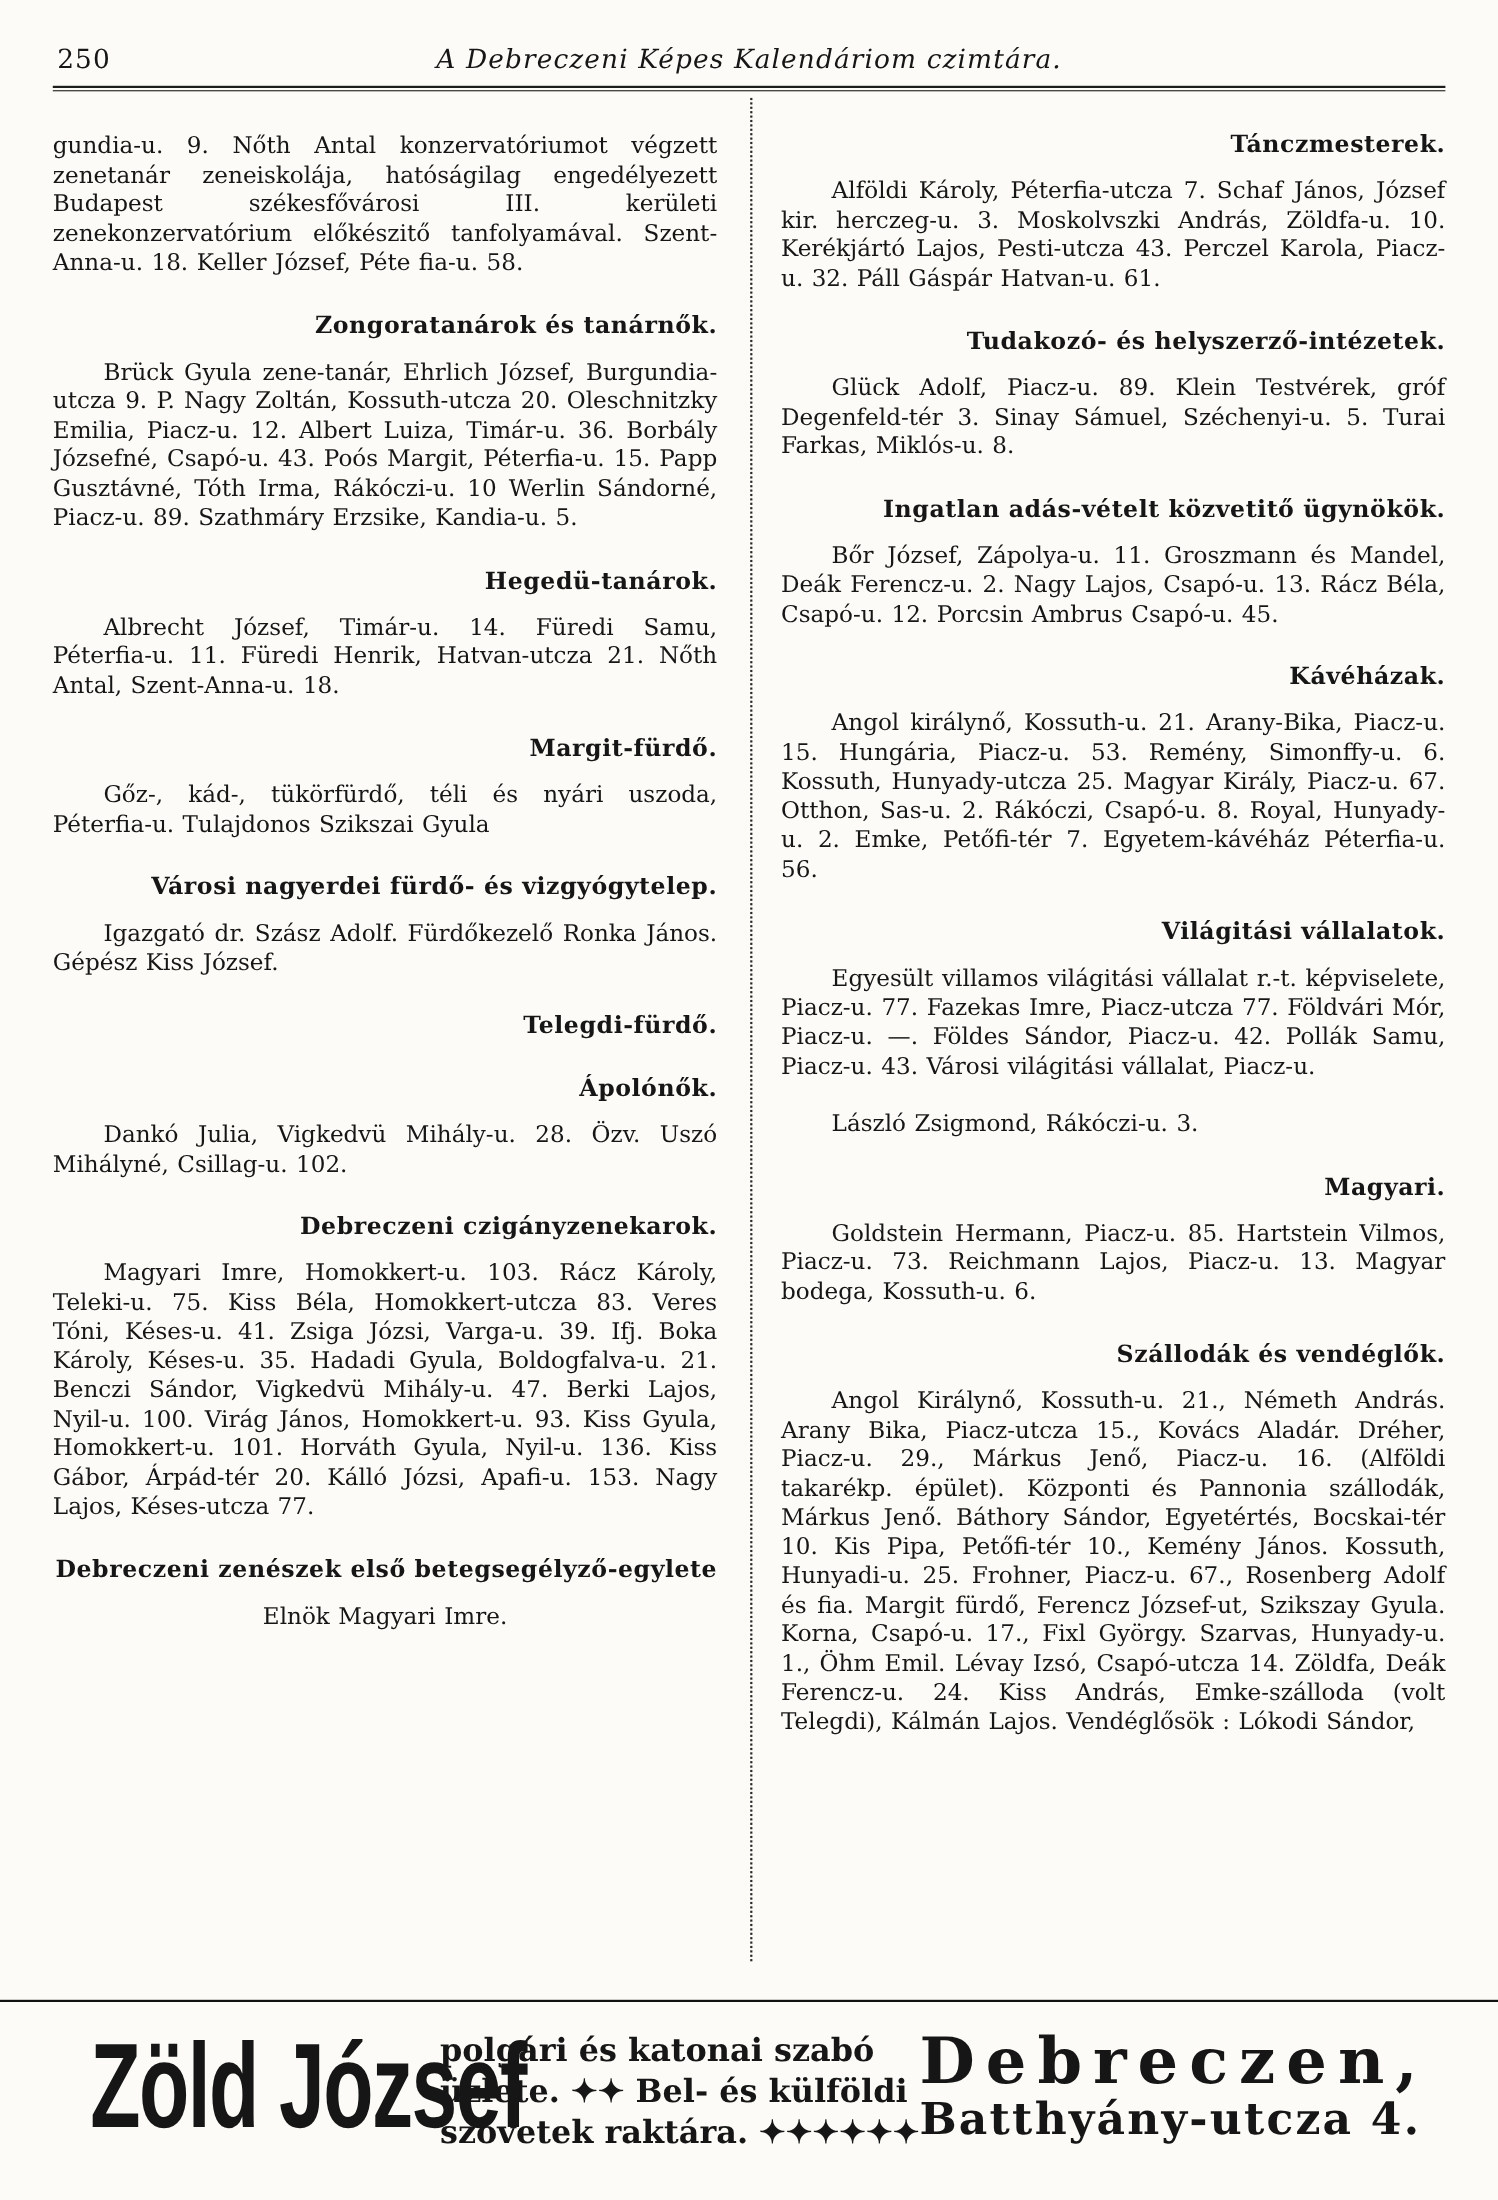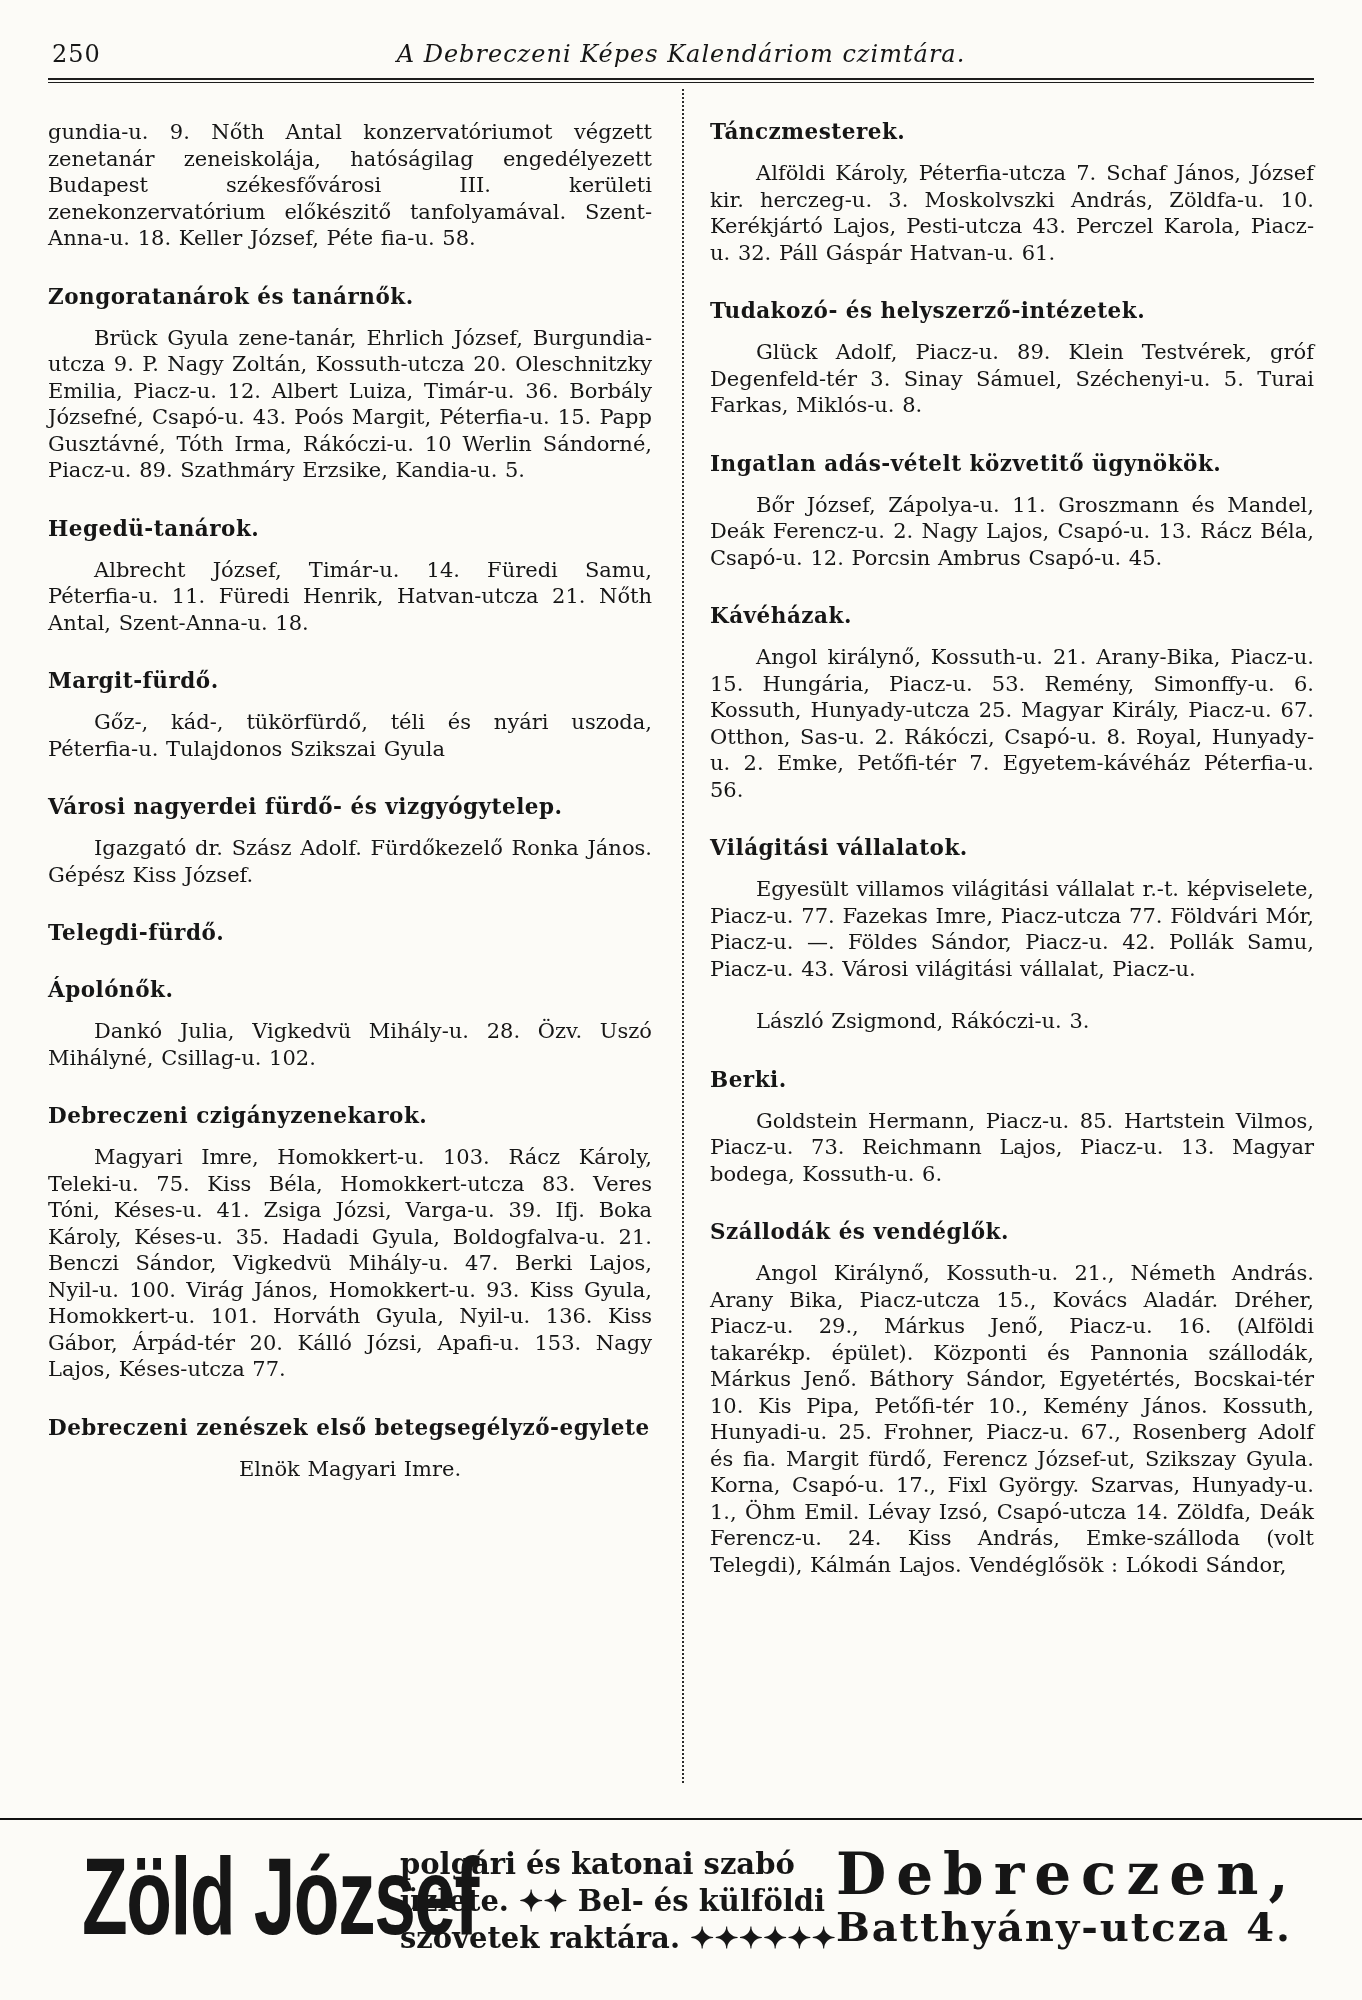--- a/index.html
+++ b/index.html
@@ -41,21 +41,21 @@
   .col{flex:1 1 0;min-width:0;}
   .col-divider{
     width:0;
     border-left:2px dotted #2a2a2a;
     margin:0 26px 0 30px;
   }
   .sec{margin-top:26px;}
   .sec:first-child{margin-top:30px;}
   .sec-heading{
     margin:32px 0 16px 0;
-    text-align:left;
+    text-align:right;
     font-size:21.5px;
     font-weight:bold;
     letter-spacing:.5px;
   }
   .sec:first-child .sec-heading{margin-top:0;}
   .sec-body{
     margin:0;
     font-size:21px;
     line-height:26.5px;
     text-align:justify;
@@ -193,21 +193,21 @@
   <section class="sec">
     <h3 class="sec-heading">Világitási vállalatok.</h3>
     <p class="sec-body">Egyesült villamos világitási vállalat r.-t. képviselete, Piacz-u. 77. Fazekas Imre, Piacz-utcza 77. Földvári Mór, Piacz-u. —. Földes Sándor, Piacz-u. 42. Pollák Samu, Piacz-u. 43. Városi világitási vállalat, Piacz-u.</p>
   </section>
 
   <section class="sec">
     <p class="sec-body">László Zsigmond, Rákóczi-u. 3.</p>
   </section>
 
   <section class="sec">
-    <h3 class="sec-heading">Berki.</h3>
+    <h3 class="sec-heading">Magyari.</h3>
     <p class="sec-body">Goldstein Hermann, Piacz-u. 85. Hartstein Vilmos, Piacz-u. 73. Reichmann Lajos, Piacz-u. 13. Magyar bodega, Kossuth-u. 6.</p>
   </section>
 
   <section class="sec">
     <h3 class="sec-heading">Szállodák és vendéglők.</h3>
     <p class="sec-body">Angol Királynő, Kossuth-u. 21., Németh András. Arany Bika, Piacz-utcza 15., Kovács Aladár. Dréher, Piacz-u. 29., Márkus Jenő, Piacz-u. 16. (Alföldi takarékp. épület). Központi és Pannonia szállodák, Márkus Jenő. Báthory Sándor, Egyetértés, Bocskai-tér 10. Kis Pipa, Petőfi-tér 10., Kemény János. Kossuth, Hunyadi-u. 25. Frohner, Piacz-u. 67., Rosenberg Adolf és fia. Margit fürdő, Ferencz József-ut, Szikszay Gyula. Korna, Csapó-u. 17., Fixl György. Szarvas, Hunyady-u. 1., Öhm Emil. Lévay Izsó, Csapó-utcza 14. Zöldfa, Deák Ferencz-u. 24. Kiss András, Emke-szálloda (volt Telegdi), Kálmán Lajos. Vendéglősök : Lókodi Sándor,</p>
   </section>
 </div>
   </div>
 

